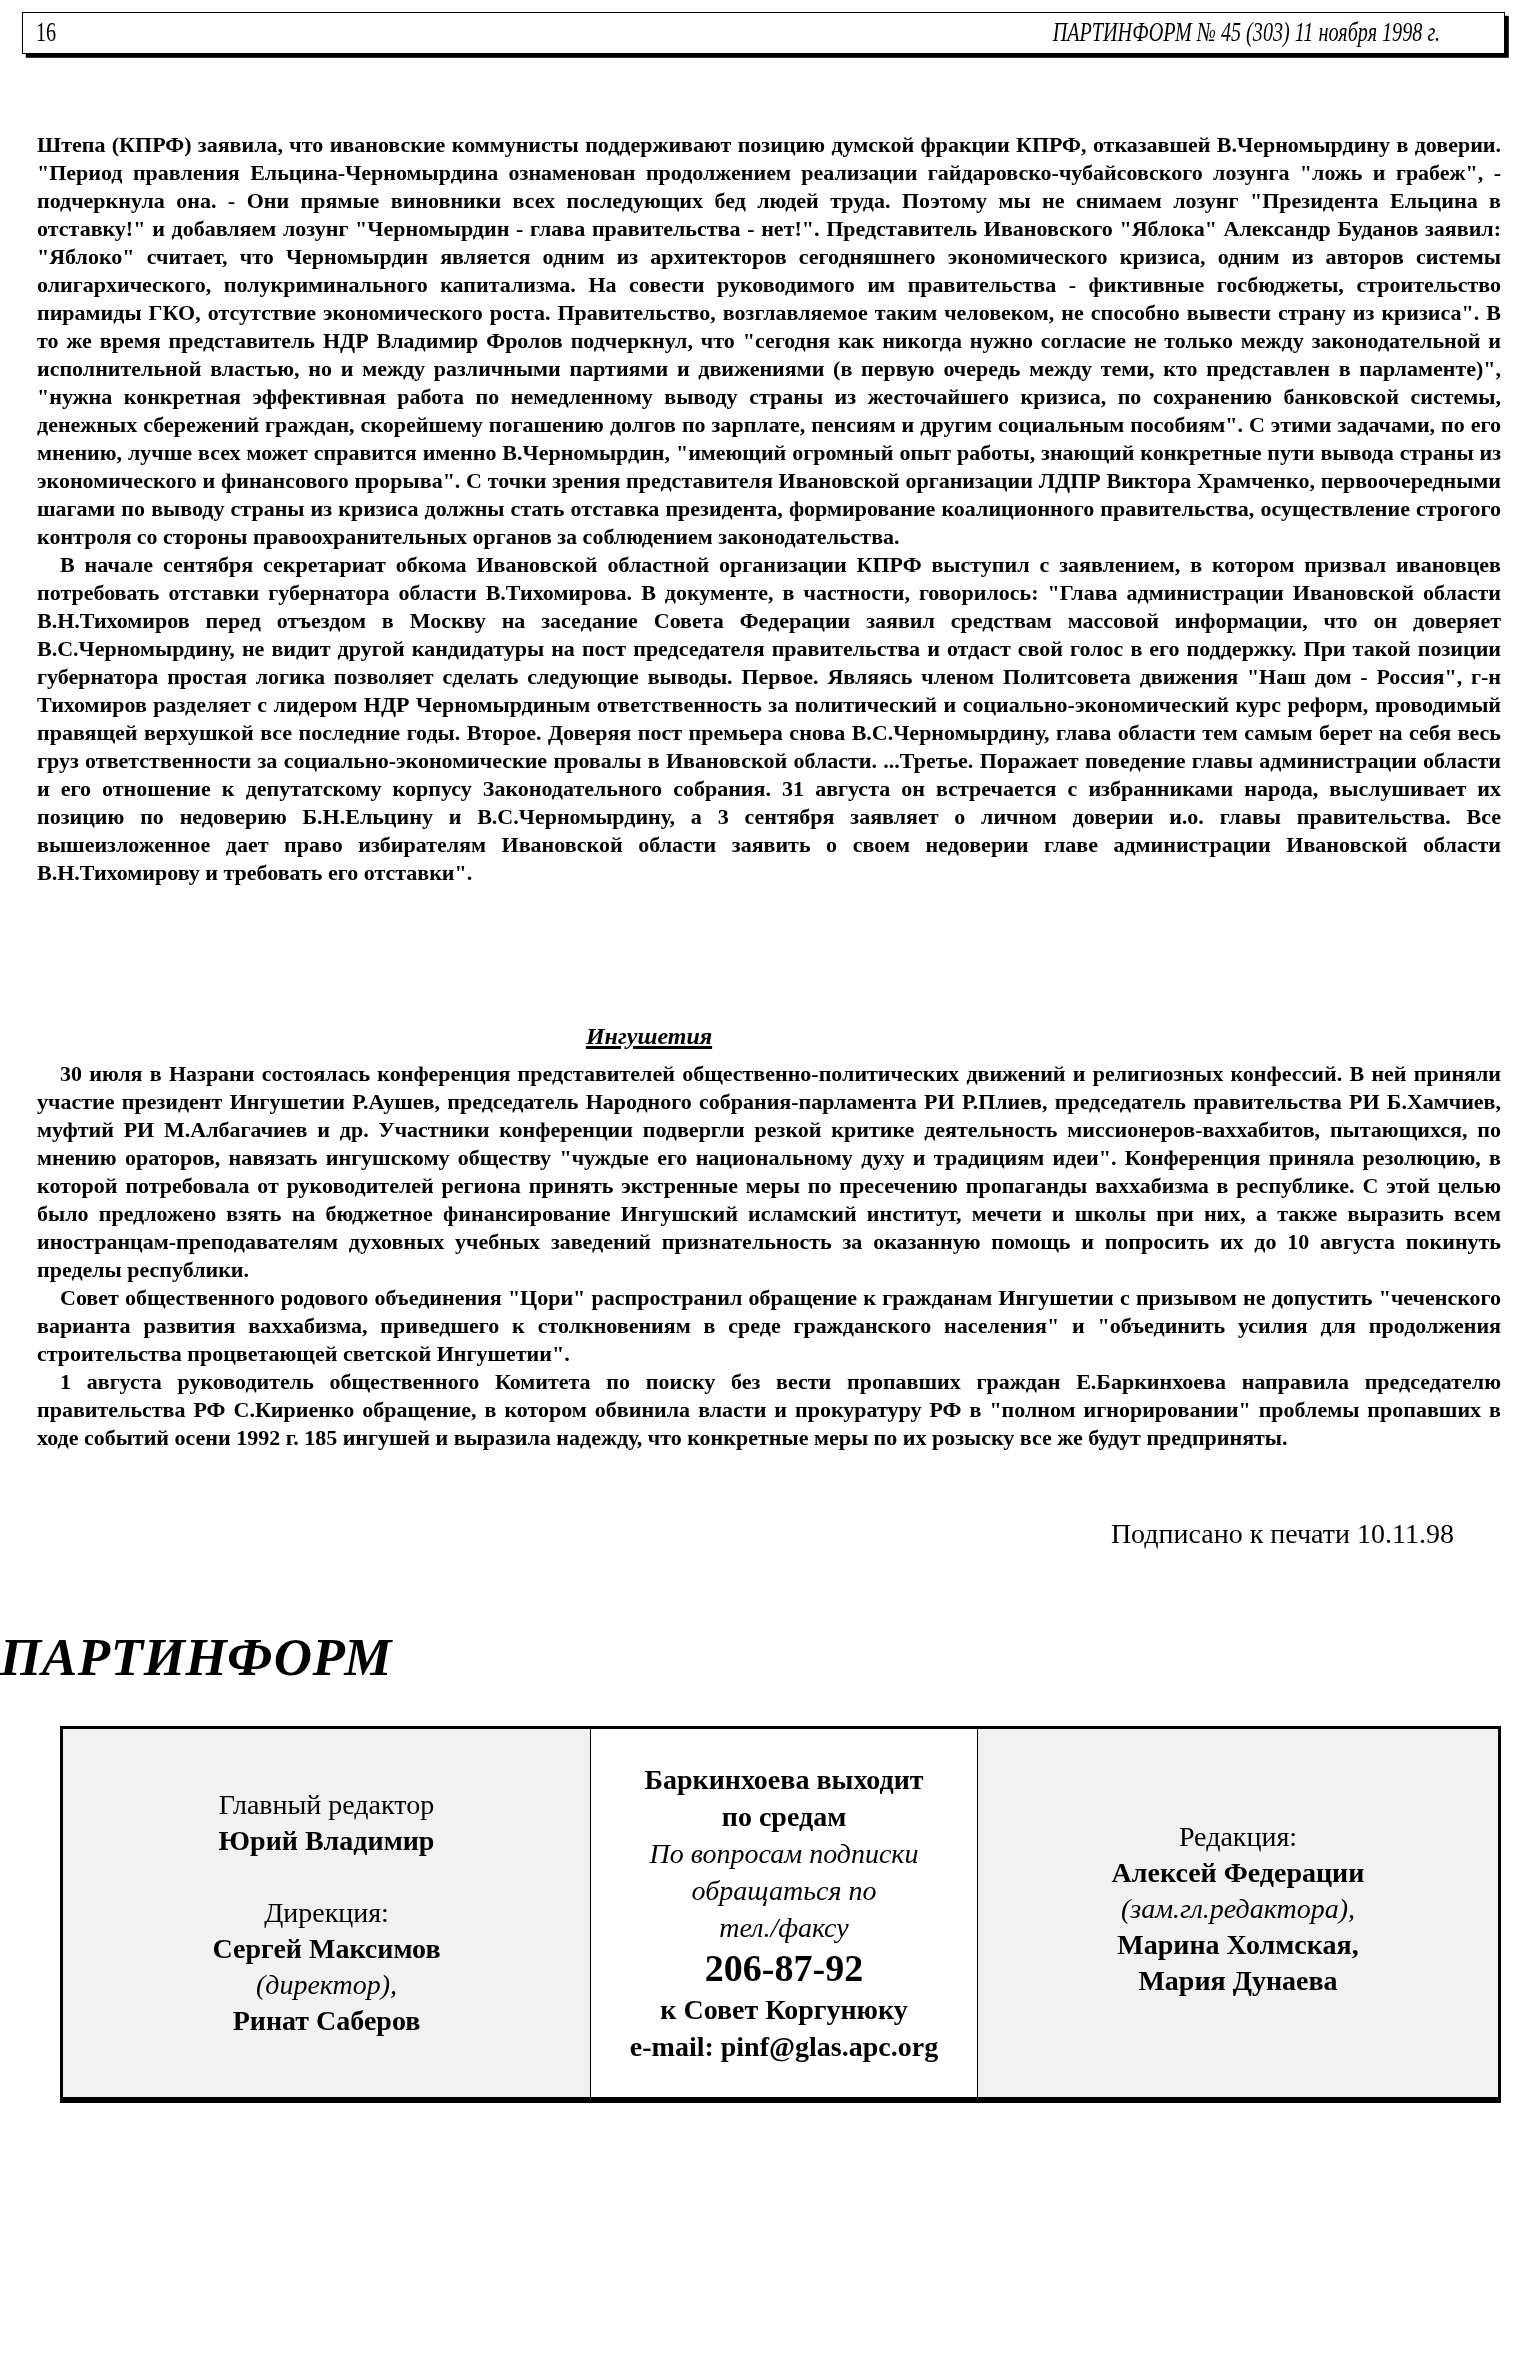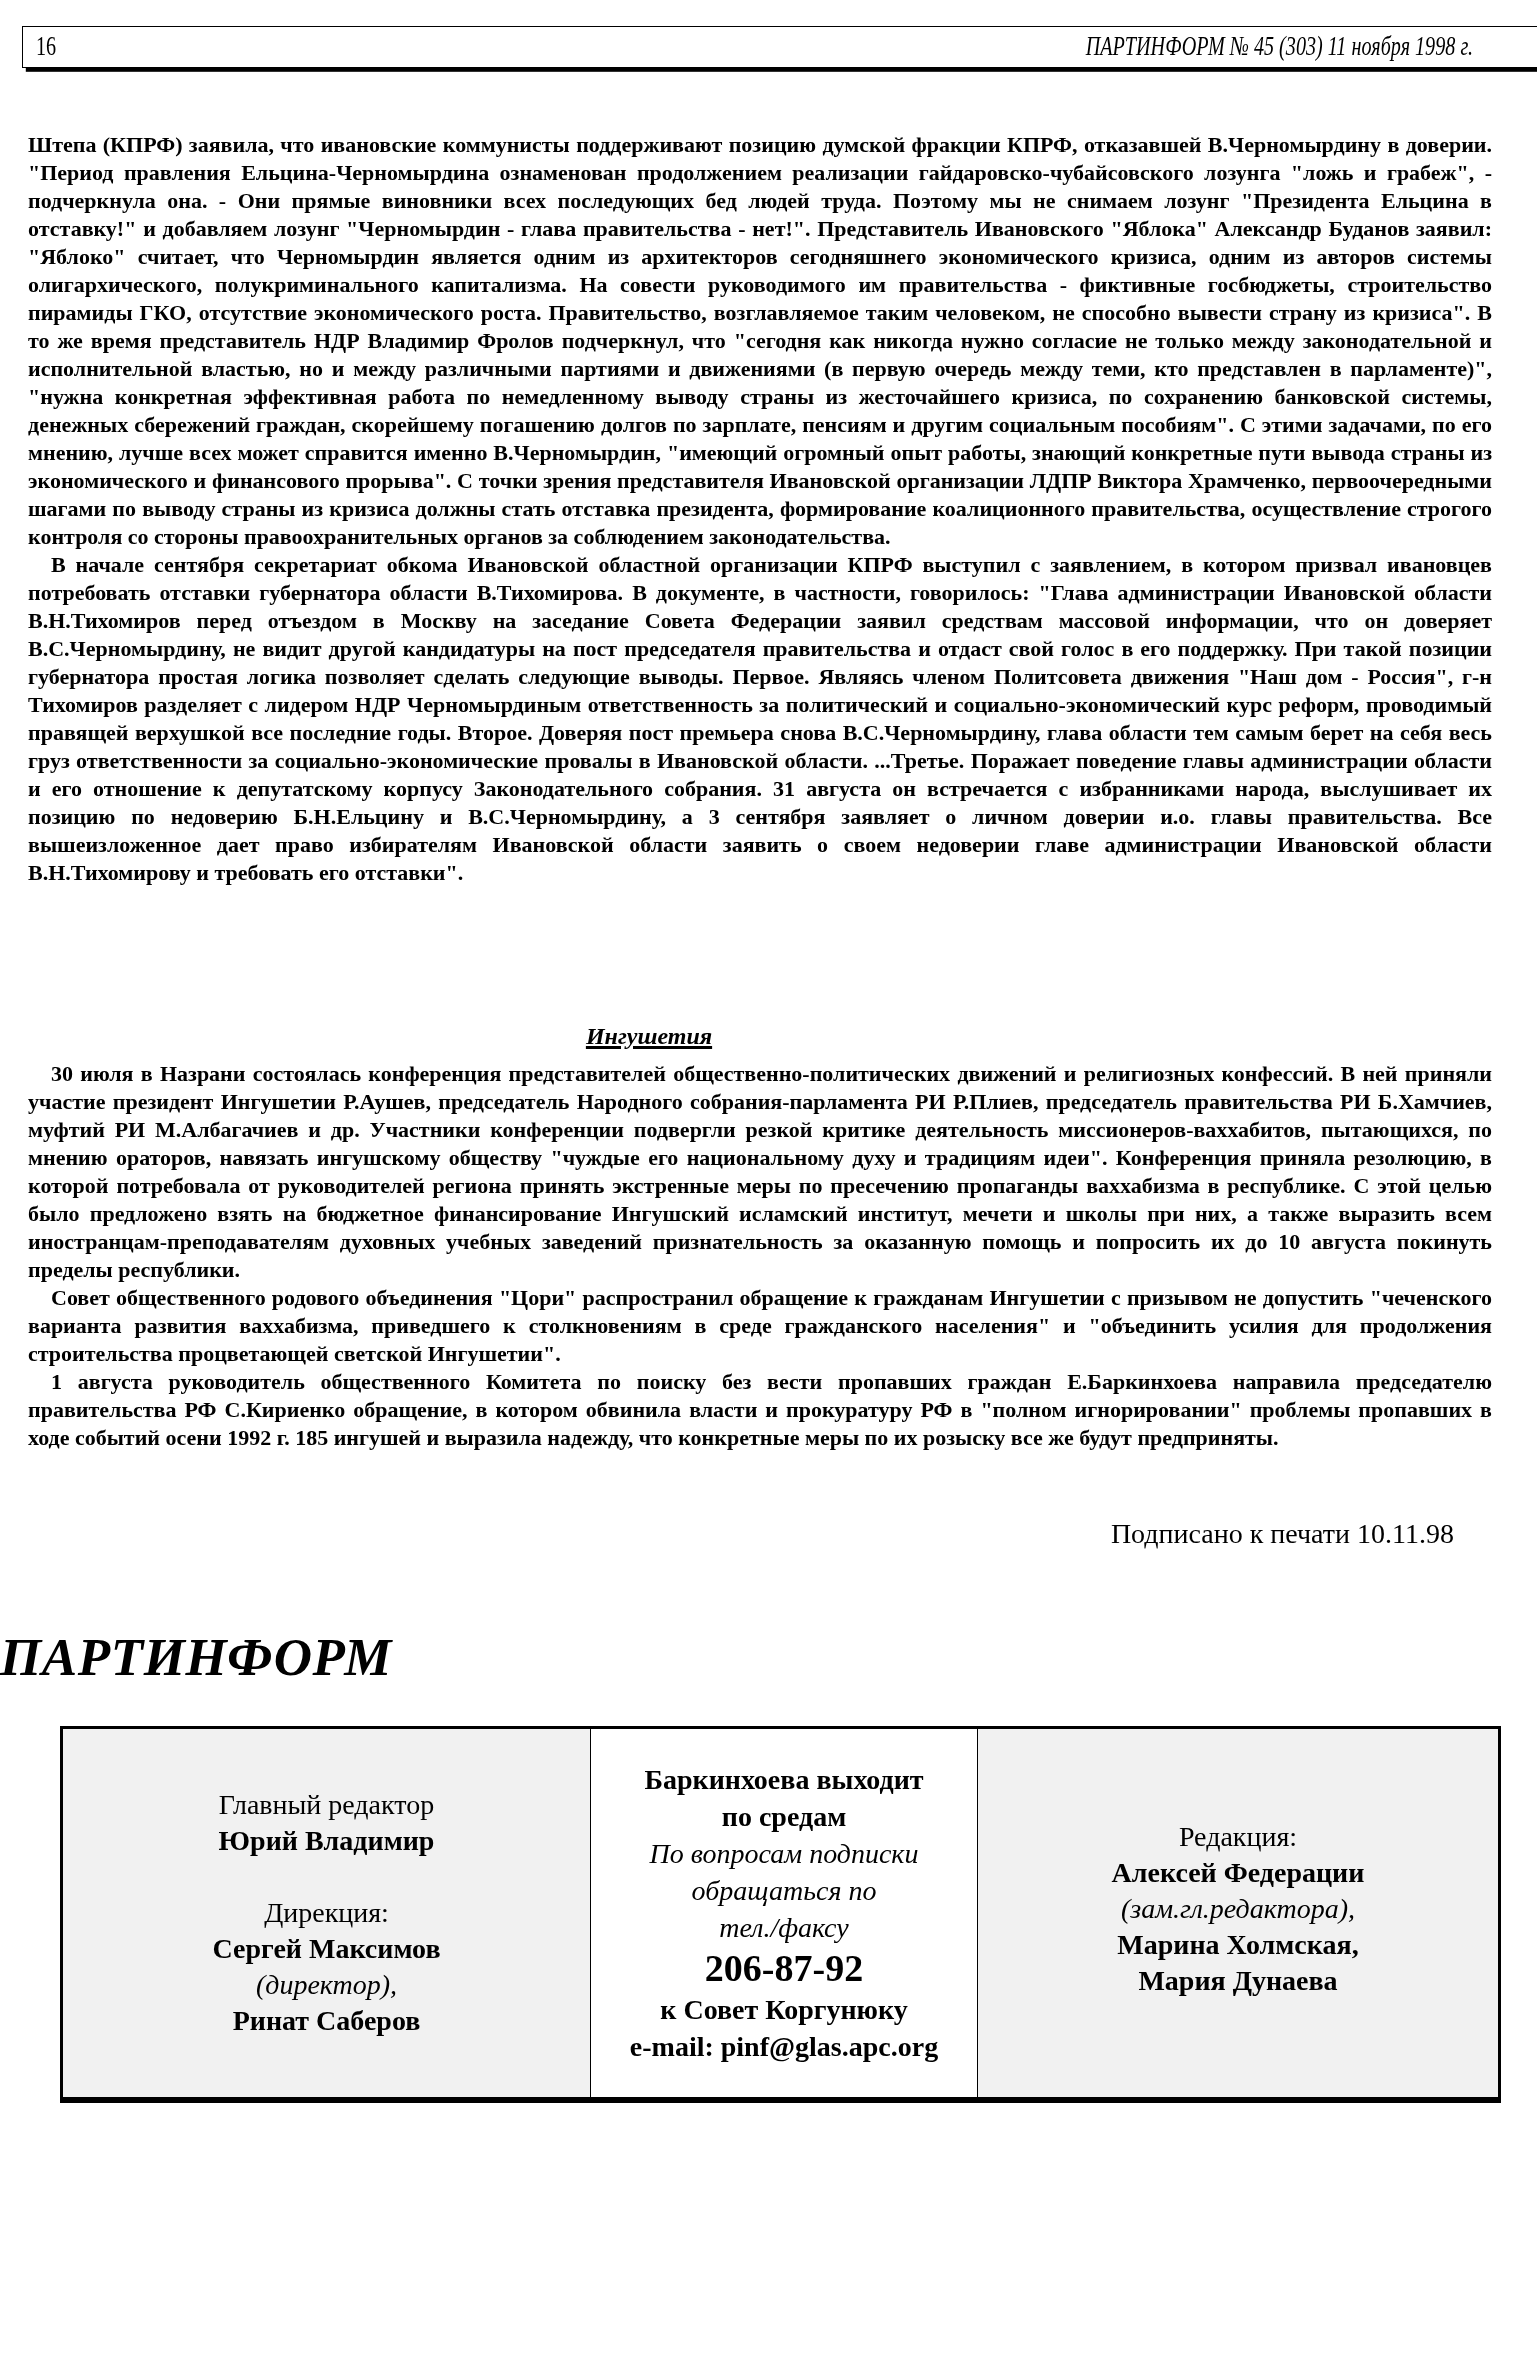--- a/index.html
+++ b/index.html
@@ -1,26 +1,26 @@
 <!DOCTYPE html>
 <html style="font-size:10.2px"><head>
 <meta charset="utf-8">
 <style>
   html, body { margin:0; padding:0; background:#ffffff; }
   body { width:1537px; height:2377px; position:relative; overflow:hidden;
          font-family:"Liberation Serif", "DejaVu Serif", serif; color:#000; }
 
-  .header-box { position:absolute; left:22.4px; top:26px; width:1481px; height:40px;
-                border:1.9px solid #000; box-shadow:3.8px 3.8px 0 #000; background:#fff;padding-left:33px; }
+  .header-box { position:absolute; left:22.4px; top:12px; width:1481px; height:40px;
+                border:1.9px solid #000; box-shadow:3.8px 3.8px 0 #000; background:#fff; }
   .header-box .page-num { position:absolute; left:13px; top:2.6px; font-size:28px;
                 transform:scaleX(0.72); transform-origin:left top; }
   .header-box .issue { position:absolute; right:64px; top:2.6px; font-size:28px; font-style:italic;
                 transform:scaleX(0.72); transform-origin:right top; white-space:nowrap; }
 
-  .body-text { position:absolute; left:28px; width:1464px; font-weight:bold; font-size:22px;
+  .body-text { position:absolute; left:37px; width:1464px; font-weight:bold; font-size:22px;
                line-height:28px; text-align:justify; }
   .body-text p { margin:0; }
   .body-text p.indent { text-indent:23px; }
 
   .section-heading { position:absolute; left:0; width:1298px; top:1023px; text-align:center;
                      font-style:italic; font-weight:bold; font-size:24px; }
   .section-heading span { text-decoration:underline; text-decoration-thickness:2.6px; }
 
   .signed { position:absolute; right:83px; top:1518px; font-size:28px; white-space:nowrap; }
 

